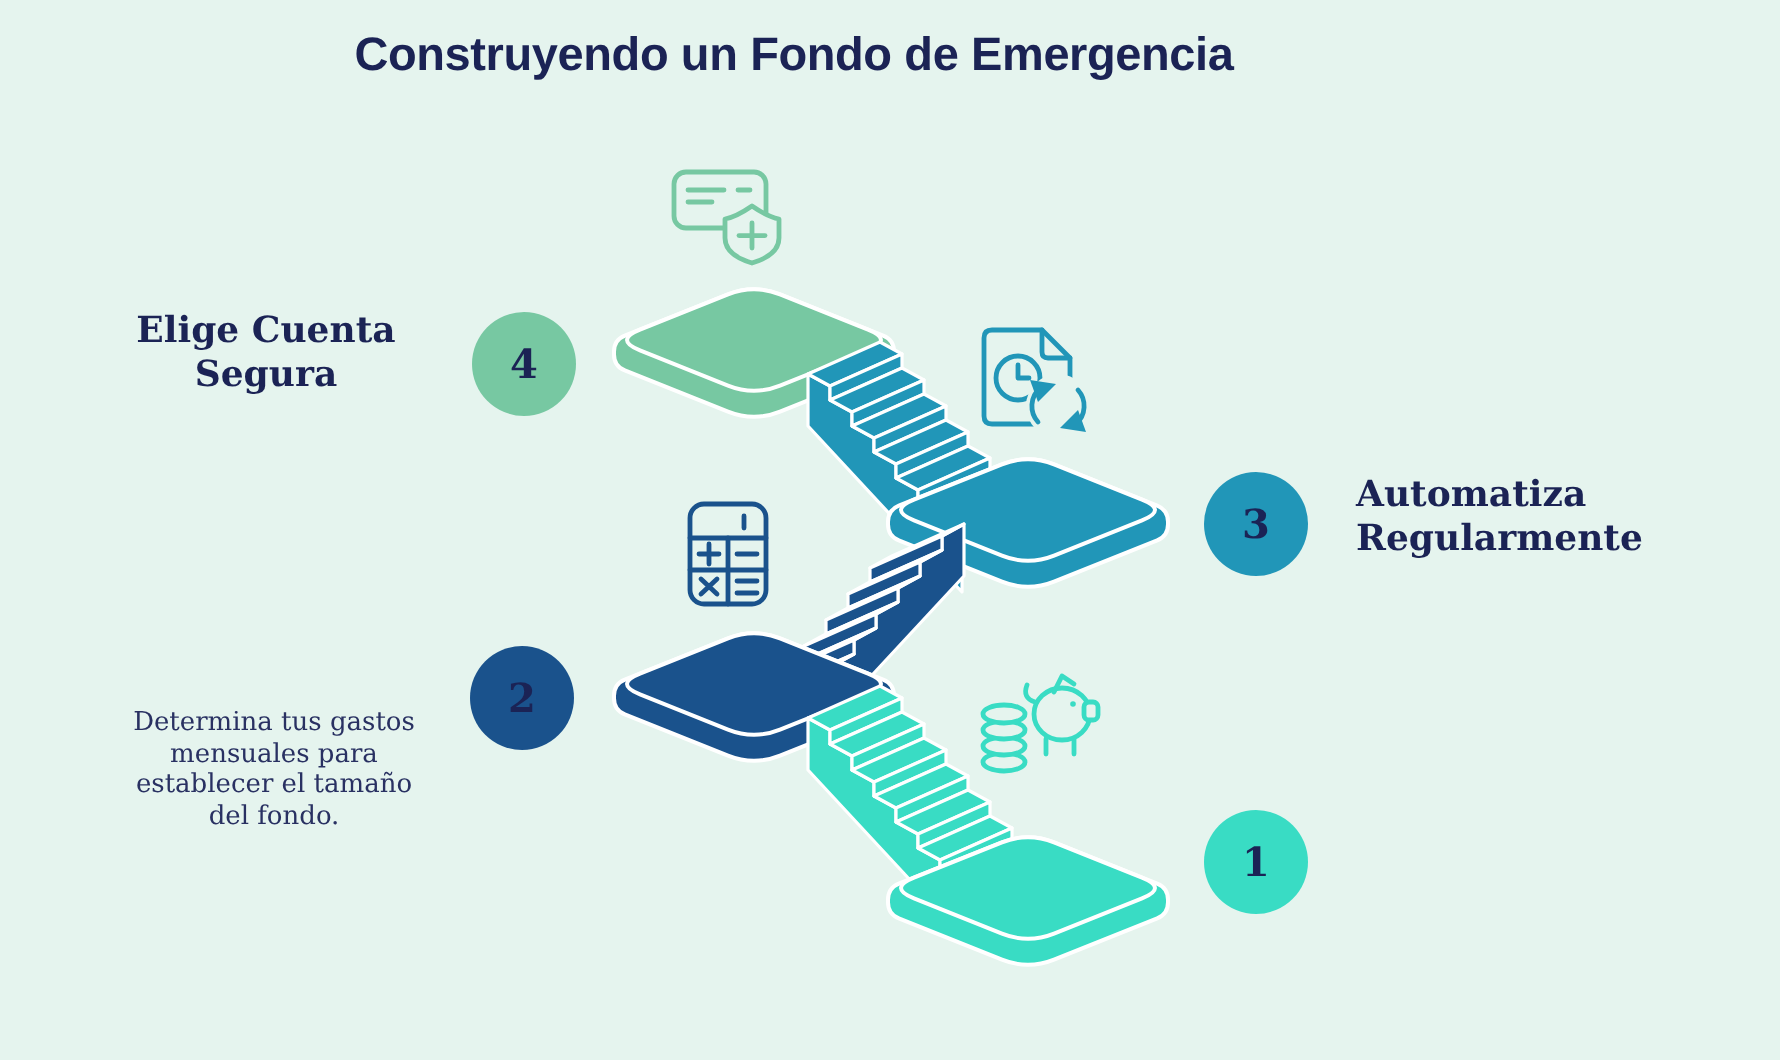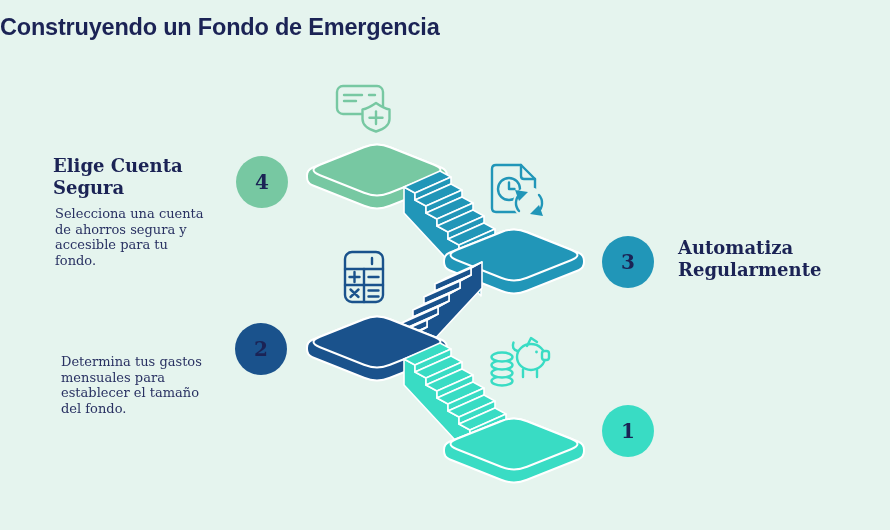--- a/index.html
+++ b/index.html
@@ -4,28 +4,28 @@
 <style>
   :root{
     --c-background:#e5f4ee; --c-navy:#1b2355; --c-text:#293162;
     --c-green:#77c8a2; --c-teal:#2196b8; --c-darkblue:#1a528c;
     --c-turquoise:#39dcc4; --c-white:#ffffff;
   }
   *{margin:0;padding:0;box-sizing:border-box}
   html,body{background:var(--c-background)}
   .canvas{position:relative;width:890px;height:530px;background:var(--c-background);
           overflow:hidden;font-family:"DejaVu Serif","Liberation Serif",serif;}
-  .title{position:absolute;left:0;right:96px;top:14px;
+  .title{position:absolute;left:0;right:96px;top:14px;text-align:center;
          font-family:"Liberation Sans","DejaVu Sans",sans-serif;
          font-weight:bold;font-size:23.5px;letter-spacing:-0.2px;color:var(--c-navy)}
   svg.diagram{position:absolute;left:0;top:0}
   .ic{fill:none;stroke-width:2.4;stroke-linecap:round;stroke-linejoin:round}
   .heading{position:absolute;font-weight:bold;font-size:18px;line-height:1.22;color:var(--c-navy)}
   .desc{position:absolute;font-size:13px;line-height:1.2;color:var(--c-text)}
-  .r{text-align:left}
+  .r{text-align:center}
   .badge{position:absolute;width:52px;height:52px;border-radius:50%;
          display:flex;align-items:center;justify-content:center;
          font-weight:bold;font-size:20px;color:var(--c-navy)}
   .badge-1{left:602px;top:405px;background:var(--c-turquoise)}
   .badge-2{left:235px;top:323px;background:var(--c-darkblue)}
   .badge-3{left:602px;top:236px;background:var(--c-teal)}
   .badge-4{left:236px;top:156px;background:var(--c-green)}
   .h-1{left:678px;top:406px;width:170px}
   .d-1{left:678px;top:459px;width:152px}
   .h-2{right:677px;top:326px;width:175px}
@@ -155,21 +155,20 @@
       <ellipse class="ic" style="fill:var(--c-background)" cx="502" cy="357" rx="10.5" ry="4.5"></ellipse>
     </g>
 
     <g id="g-p1">
         <path d="M444.0,449.9 Q444,444 449.4,441.8 L501.0,421.2 Q514,416 527.0,421.2 L578.6,441.8 Q584,444 584.0,449.9 L584.0,451.1 Q584,457 578.6,459.2 L527.0,479.8 Q514,485 501.0,479.8 L449.4,459.2 Q444,457 444.0,451.1 Z" fill="#39dcc4" stroke="#ffffff" stroke-width="2" stroke-linejoin="round"></path>
         <path d="M457.0,449.2 Q444,444 457.0,438.8 L501.0,421.2 Q514,416 527.0,421.2 L571.0,438.8 Q584,444 571.0,449.2 L527.0,466.8 Q514,472 501.0,466.8 Z" fill="#39dcc4" stroke="#ffffff" stroke-width="2" stroke-linejoin="round"></path>
       </g>
   </svg>
 
   <div class="heading r h-4">Elige Cuenta Segura</div>
-  <div class="desc r d-4">Selecciona una cuenta de ahorros segura y accesible para tu fondo.</div>
   <div class="badge badge-4">4</div>
 
   <div class="desc r d-2">Determina tus gastos mensuales para establecer el tamaño del fondo.</div>
   <div class="badge badge-2">2</div>
 
   <div class="heading h-3">Automatiza Regularmente</div>
   <div class="badge badge-3">3</div>
 
   <div class="badge badge-1">1</div>
 

